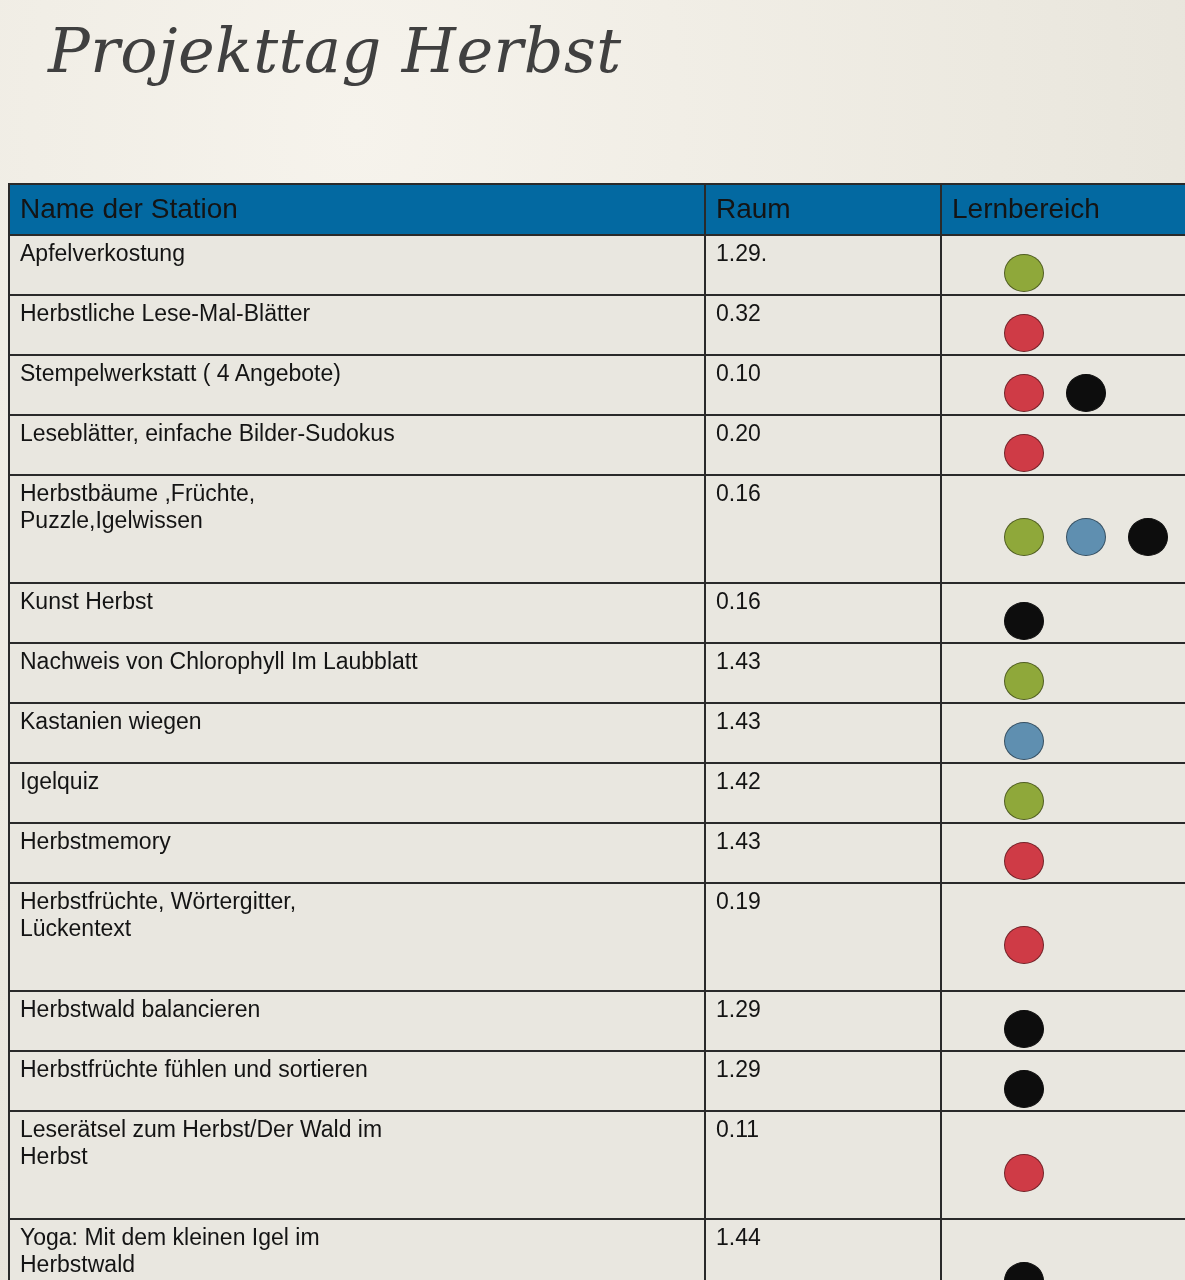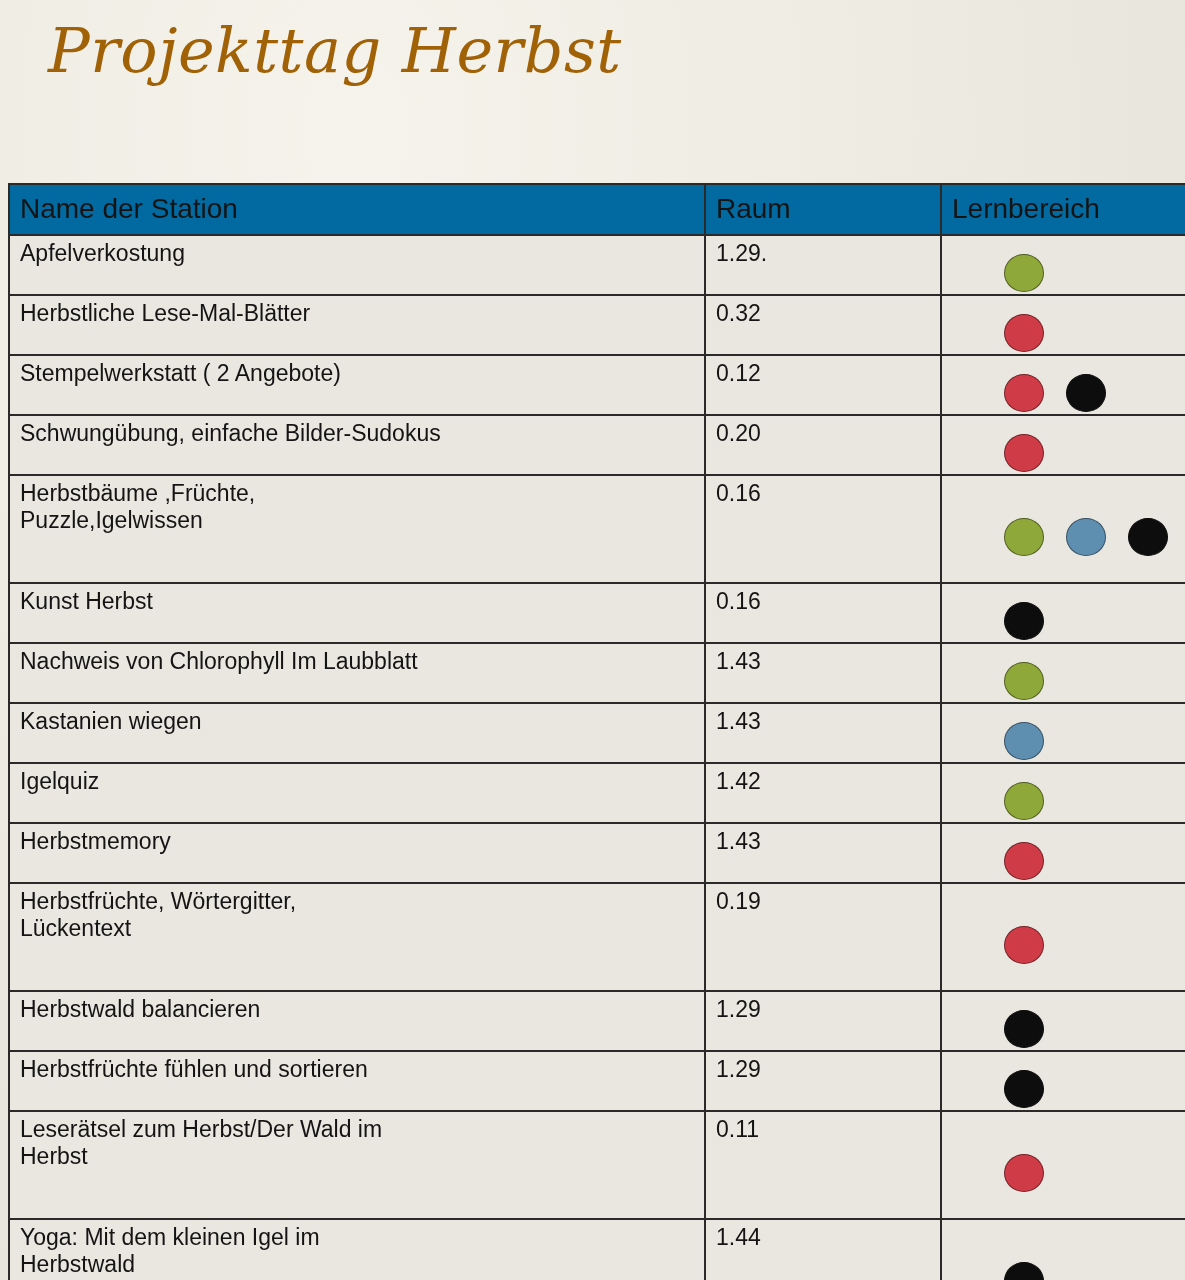--- a/index.html
+++ b/index.html
@@ -23,21 +23,21 @@
     background:
       radial-gradient(ellipse at 30% 10%, #f6f3ec 0%, #ece9e0 55%, #e3e0d7 100%);
   }
   .title {
     position: absolute;
     left: 48px;
     top: 14px;
     font-family: "DejaVu Serif", "Liberation Serif", serif;
     font-style: italic;
     font-size: 62px;
-    color: #a16207;
+    color: #404040;
     letter-spacing: 0.5px;
     white-space: nowrap;
   }
 
   .table-wrap {
     position: absolute;
     left: 8px;
     top: 183px;
     width: 1180px;
   }
@@ -143,33 +143,33 @@
           </td>
           <td class="room">0.32</td>
           <td class="area">
             <div class="dots">
               <span class="dot red"></span>
             </div>
           </td>
         </tr>
         <tr class="normal">
           <td class="name">
-            <span class="two-line">Stempelwerkstatt ( 2 Angebote)</span>
-          </td>
-          <td class="room">0.12</td>
-          <td class="area">
-            <div class="dots">
-              <span class="dot red"></span>
-              <span class="dot black"></span>
-            </div>
-          </td>
-        </tr>
-        <tr class="normal">
-          <td class="name">
-            <span class="two-line">Schwungübung, einfache Bilder-Sudokus</span>
+            <span class="two-line">Stempelwerkstatt ( 4 Angebote)</span>
+          </td>
+          <td class="room">0.10</td>
+          <td class="area">
+            <div class="dots">
+              <span class="dot red"></span>
+              <span class="dot black"></span>
+            </div>
+          </td>
+        </tr>
+        <tr class="normal">
+          <td class="name">
+            <span class="two-line">Leseblätter, einfache Bilder-Sudokus</span>
           </td>
           <td class="room">0.20</td>
           <td class="area">
             <div class="dots">
               <span class="dot red"></span>
             </div>
           </td>
         </tr>
         <tr class="tall">
           <td class="name">

